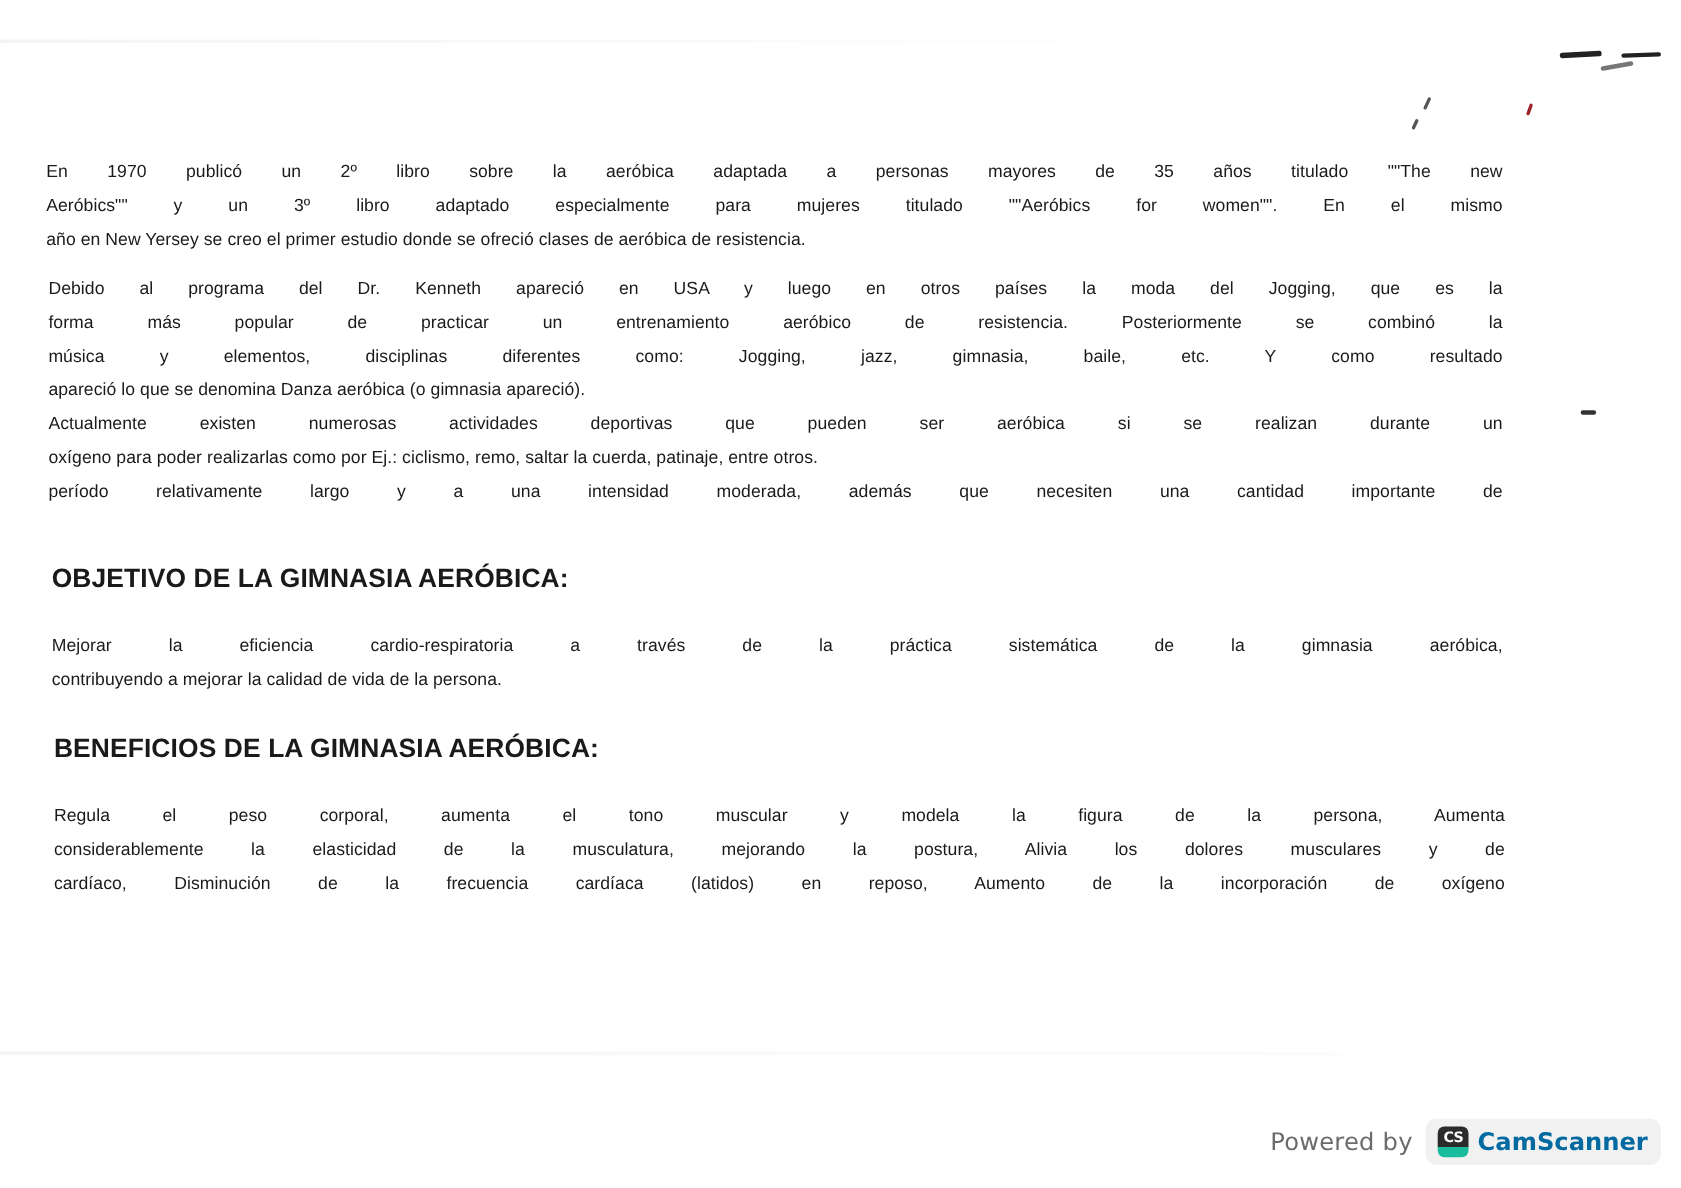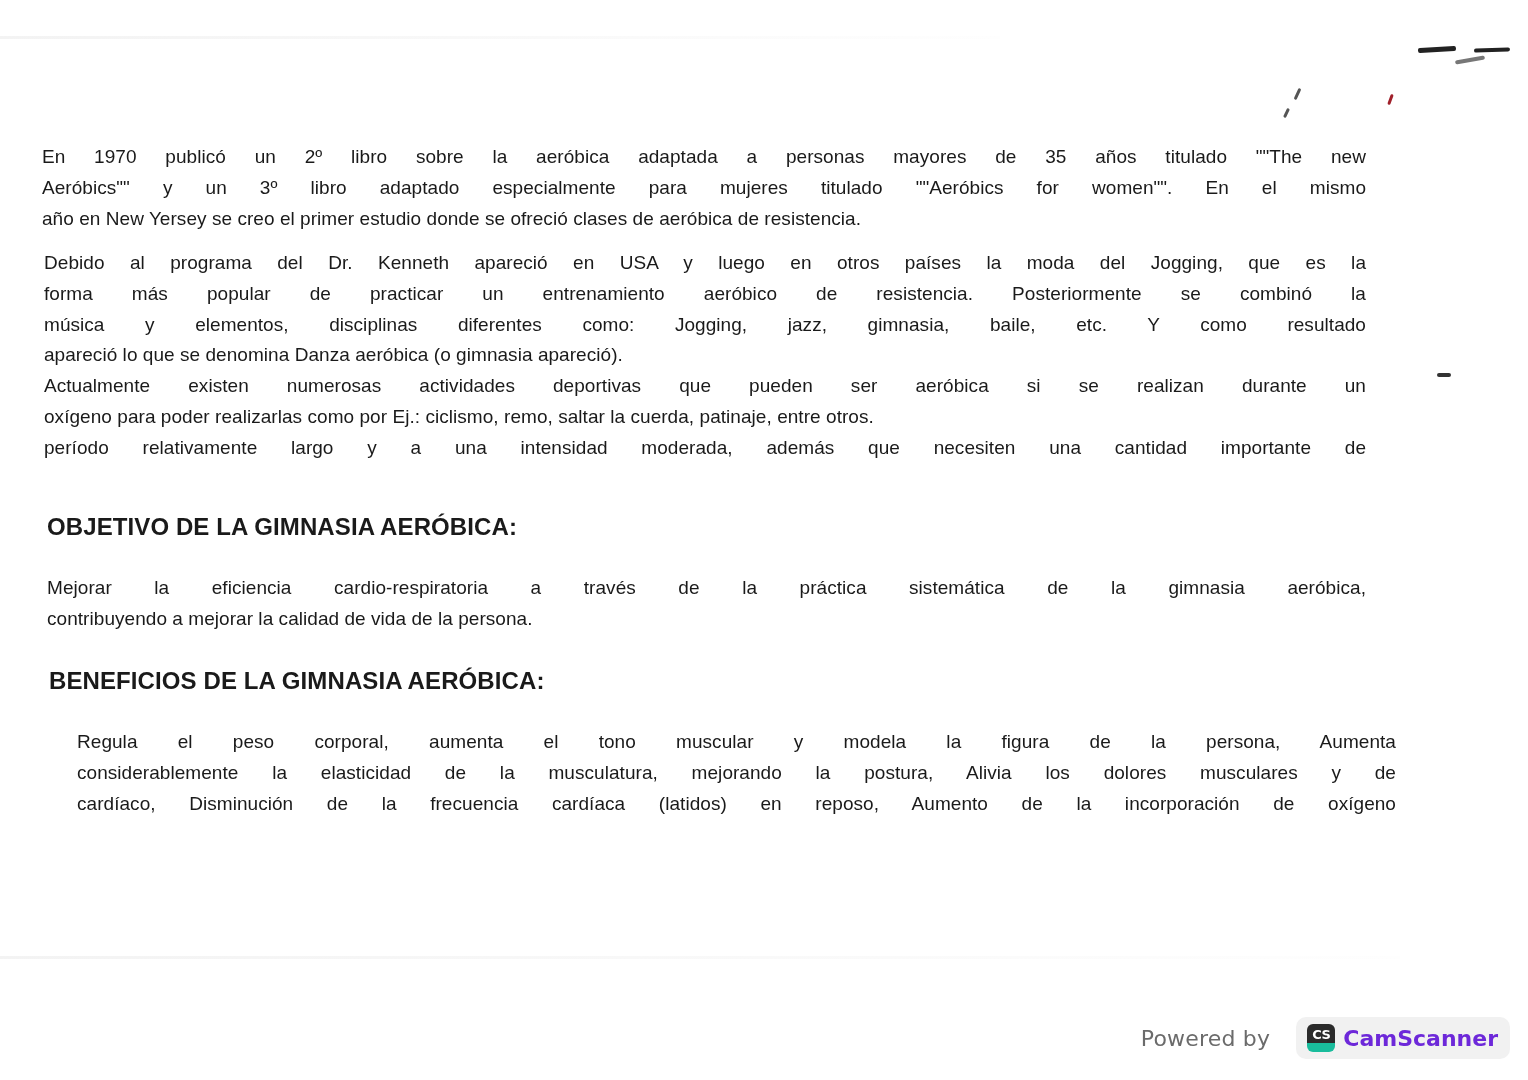--- a/index.html
+++ b/index.html
@@ -34,21 +34,21 @@
     .page-bottom-edge {
       position: absolute;
       left: 0;
       top: 956px;
       width: 1400px;
       height: 3px;
       background: linear-gradient(to right, rgba(238,238,238,0.7), rgba(250,250,250,0.2));
     }
     .para {
       position: absolute;
-      font-size: 19px;
+      font-size: 16px;
       line-height: 30.8px;
       text-align: justify;
       text-align-last: left;
       letter-spacing: 0.05px;
     }
     .para .line {
       display: block;
       white-space: nowrap;
     }
     .para .line.j {
@@ -68,21 +68,21 @@
       position: absolute;
       background: #222;
       border-radius: 2px;
     }
     .footer {
       position: absolute;
       right: 18px;
       top: 1017px;
       display: flex;
       align-items: center;
-      gap: 26px;
+      gap: 12px;
     }
     .powered-by {
       font-size: 22px;
       color: #6b6b6b;
       font-family: "DejaVu Sans", sans-serif;
       letter-spacing: 0.2px;
     }
     .cs-badge {
       display: flex;
       align-items: center;
@@ -103,21 +103,21 @@
       display: flex;
       align-items: flex-start;
       justify-content: center;
       padding-top: 3px;
       box-sizing: border-box;
       letter-spacing: -0.5px;
     }
     .cs-name {
       font-size: 22px;
       font-weight: bold;
-      color: #6d28d9;
+      color: #0369a1;
       font-family: "DejaVu Sans", sans-serif;
     }
   </style>
 </head>
 <body>
 
 <div class="page"></div>
 <div class="page-top-edge"></div>
 <div class="page-bottom-edge"></div>
 
@@ -147,21 +147,21 @@
 
 <div class="heading" style="left:47px;top:513px;">OBJETIVO DE LA GIMNASIA AERÓBICA:</div>
 
 <div class="para" style="left:47px;top:573px;width:1319px;">
   <span class="line j">Mejorar la eficiencia cardio-respiratoria a través de la práctica sistemática de la gimnasia aeróbica,</span>
   <span class="line">contribuyendo a mejorar la calidad de vida de la persona.</span>
 </div>
 
 <div class="heading" style="left:49px;top:667px;">BENEFICIOS DE LA GIMNASIA AERÓBICA:</div>
 
-<div class="para" style="left:49px;top:727px;width:1319px;margin-left:28px;">
+<div class="para" style="left:49px;top:727px;width:1319px;">
   <span class="line j">Regula el peso corporal, aumenta el tono muscular y modela la figura de la persona, Aumenta</span>
   <span class="line j">considerablemente la elasticidad de la musculatura, mejorando la postura, Alivia los dolores musculares y de</span>
   <span class="line j">cardíaco, Disminución de la frecuencia cardíaca (latidos) en reposo, Aumento de la incorporación de oxígeno</span>
 </div>
 
 <div class="footer">
   <span class="powered-by">Powered by</span>
   <div class="cs-badge">
     <span class="cs-logo">CS</span>
     <span class="cs-name">CamScanner</span>

